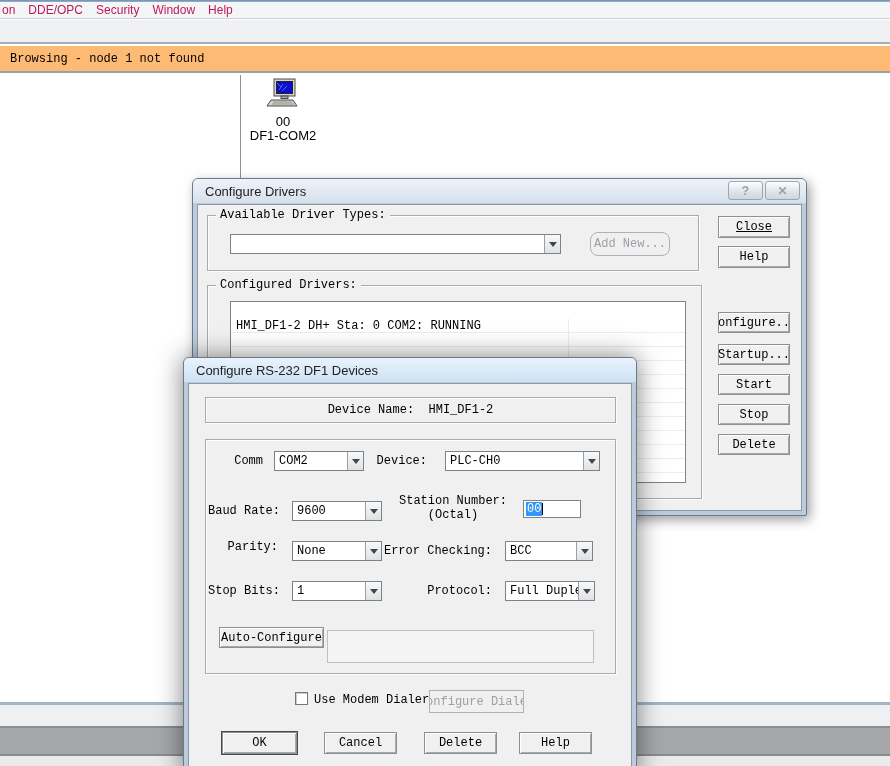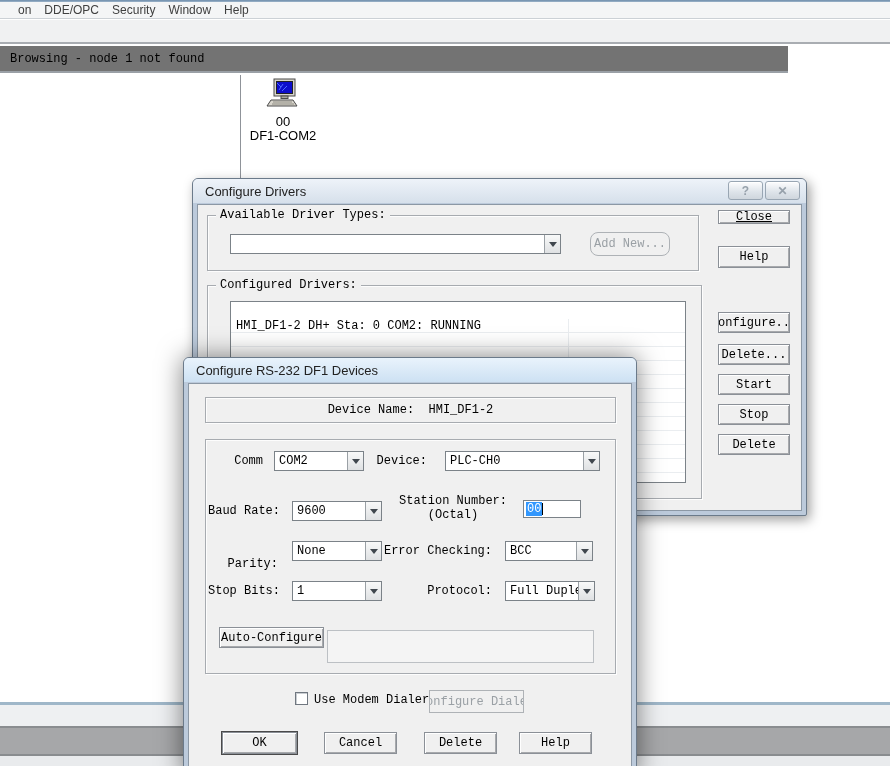--- a/index.html
+++ b/index.html
@@ -5,25 +5,25 @@
   * { box-sizing: border-box; }
   body { margin:0; background:#444; }
   #screen { position:relative; width:890px; height:766px; background:#fff; overflow:hidden;
             font-family:"Liberation Mono","DejaVu Sans Mono",monospace; font-size:12px; color:#000; }
 
   
   .topline { position:absolute; left:0; top:0; width:890px; height:2px;
              background:linear-gradient(#6d8cab,#9db4ca); }
   .menubar { position:absolute; left:0; top:2px; width:890px; height:17px; background:#f4f5f6;
              border-bottom:1px solid #ccd1d6; display:flex; align-items:center; gap:13px;
-             font-family:"Liberation Sans",sans-serif; font-size:12px; color:#404040; padding-left:18px; }
+             font-family:"Liberation Sans",sans-serif; font-size:12px; color:#be185d; padding-left:2px; }
   .menu-item { cursor:default; }
   .toolstrip { position:absolute; left:0; top:20px; width:890px; height:24px; background:#f0f1f2;
                border-bottom:2px solid #a9adb2; }
-  .browsebar { position:absolute; left:0; top:46px; width:788px; height:27px; background:#737373;
+  .browsebar { position:absolute; left:0; top:46px; width:890px; height:27px; background:#fdba74;
                border-bottom:2px solid #9aa0a6; line-height:26px; padding-left:10px; }
 
   
   .pane-divider { position:absolute; left:240px; top:75px; width:1px; height:627px; background:#8f9399; }
   .pane-divider2 { position:absolute; left:241px; top:75px; width:1px; height:627px; background:#ffffff; }
   .device-node { position:absolute; left:246px; top:78px; width:74px; text-align:center;
                  font-family:"Liberation Sans",sans-serif; font-size:13px; color:#000; }
   .device-node .lbl { line-height:14px; }
 
   
@@ -145,38 +145,38 @@
         <span class="legend">Available Driver Types:</span>
       </div>
       <div class="combo" style="left:32px; top:29px; width:331px;">
         <span class="val"></span>
         <span class="drop">
             <span class="arrow-down"></span>
           </span>
       </div>
       <div class="btn3d disabled" style="left:392px; top:27px; width:80px; height:24px;border-radius:8px;">Add New...</div>
 
-      <div class="btn3d" style="left:520px; top:5px; width:72px; height:14px;text-decoration:underline;">Close</div>
+      <div class="btn3d" style="left:520px; top:11px; width:72px; height:22px;text-decoration:underline;">Close</div>
       <div class="btn3d" style="left:520px; top:41px; width:72px; height:22px;">Help</div>
 
       <div class="group" style="left:9px; top:80px; width:495px; height:214px;">
         <span class="legend">Configured Drivers:</span>
       </div>
       <div class="listview" style="left:32px; top:96px; width:456px; height:182px;">
         <div class="lv-body">
           <div class="lv-vline"></div>
           <div class="lv-row">
             <span class="lv-cell1">HMI_DF1-2 DH+ Sta: 0 COM2: RUNNING</span>
             <span></span>
           </div>
         </div>
       </div>
 
       <div class="btn3d" style="left:520px; top:107px; width:72px; height:21px;">Configure...</div>
-      <div class="btn3d" style="left:520px; top:139px; width:72px; height:21px;">Delete...</div>
+      <div class="btn3d" style="left:520px; top:139px; width:72px; height:21px;">Startup...</div>
       <div class="btn3d" style="left:520px; top:169px; width:72px; height:21px;">Start</div>
       <div class="btn3d" style="left:520px; top:199px; width:72px; height:21px;">Stop</div>
       <div class="btn3d" style="left:520px; top:229px; width:72px; height:21px;">Delete</div>
     </div>
   </div>
 
   <div class="win" id="dlg2">
     <div class="titlebar">
       <span>Configure RS-232 DF1 Devices</span>
     </div>
@@ -212,21 +212,21 @@
       </div>
       <div class="label" style="left:206px; top:110px; width:116px; text-align:center;">
         <div>Station Number:</div>
         <div>(Octal)</div>
       </div>
       <div class="textfield" style="left:334px; top:116px; width:58px; height:18px;">
         <span class="selection">00</span>
         <span class="caret"></span>
       </div>
 
-      <div class="label" style="right:353px; top:173px;padding-left:45px;">Parity:</div>
+      <div class="label" style="right:353px; top:156px;padding-left:45px;">Parity:</div>
       <div class="combo" style="left:103px; top:157px; width:90px;gap:14px;">
         <span class="val">None</span>
         <span class="drop">
             <span class="arrow-down"></span>
           </span>
       </div>
       <div class="label" style="right:139px; top:160px;">Error Checking:</div>
       <div class="combo" style="left:316px; top:157px; width:88px;">
         <span class="val">BCC</span>
         <span class="drop">

